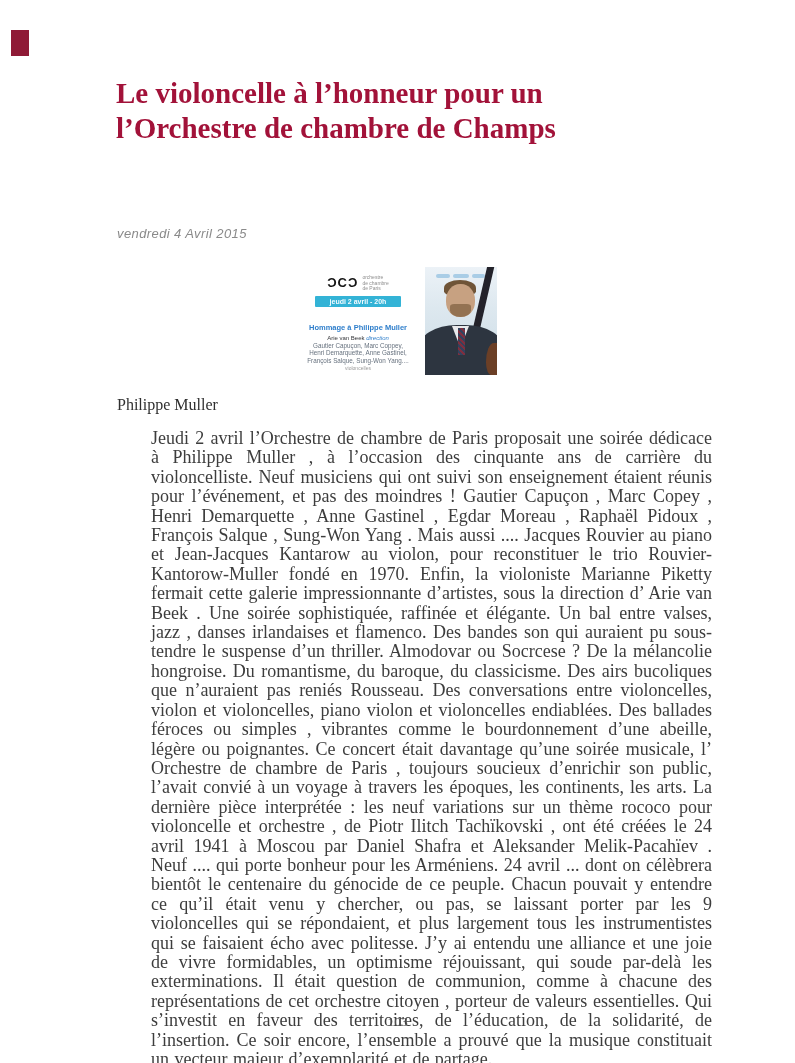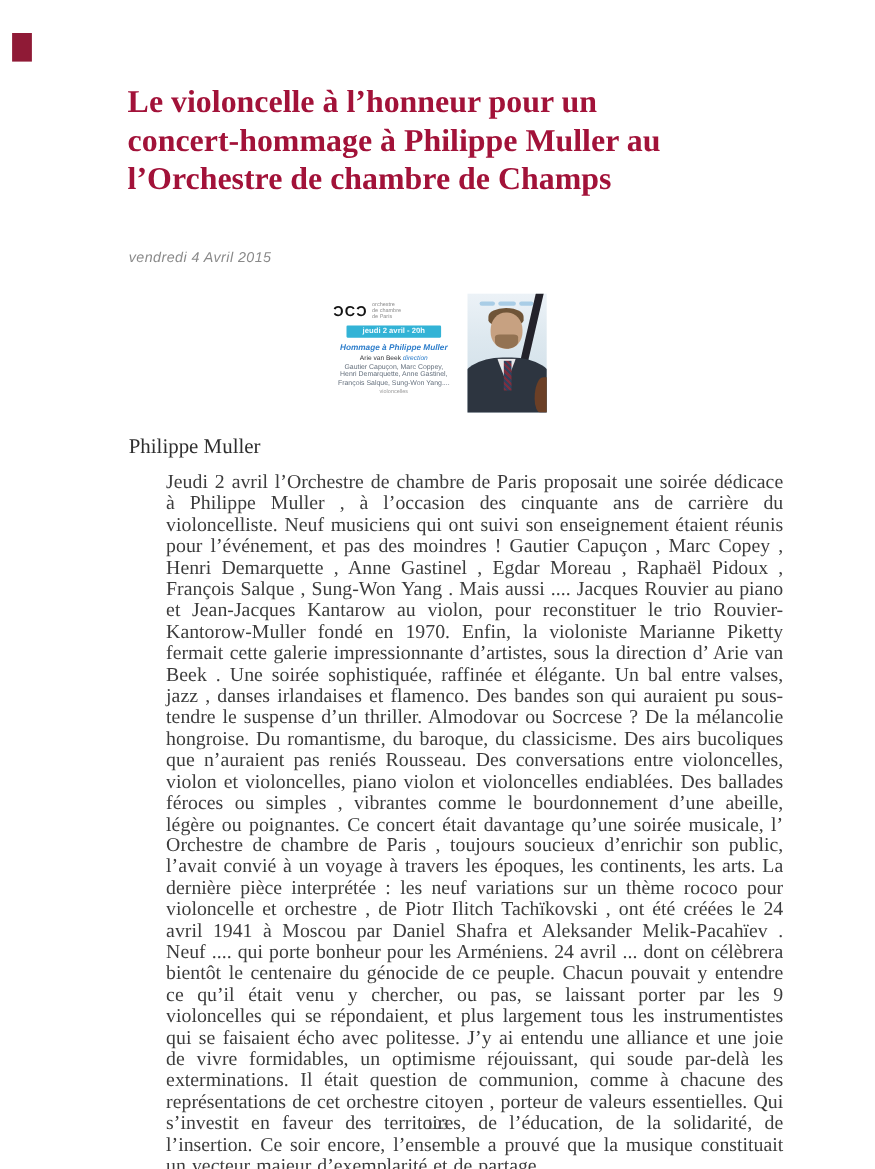--- a/index.html
+++ b/index.html
@@ -22,29 +22,29 @@
     position:absolute; left:117px; top:226px;
     font-family:"Liberation Sans", sans-serif; font-style:italic;
     font-size:13px; color:#8a8a8a; letter-spacing:0.4px;
   }
   
   .poster {
     position:absolute; left:303px; top:272px; width:110px; height:100px;
     background:#ffffff; text-align:center;
     font-family:"Liberation Sans", sans-serif; overflow:hidden;
   }
-  .poster-logo-row { display:flex; align-items:center; gap:4px; margin-top:3px; }
+  .poster-logo-row { display:flex; justify-content:center; align-items:center; gap:4px; margin-top:3px; }
   .logo-glyph { font-size:13px; font-weight:bold; color:#141414; letter-spacing:1px; line-height:14px; }
   .logo-text { text-align:left; }
   .logo-text span { display:block; font-size:5px; line-height:5.5px; color:#8d8d8d; }
   .poster-banner {
     margin:4px auto 0; width:86px; background:#33b3d6; color:#f2fbff;
     font-size:7px; font-weight:bold; line-height:11px; border-radius:1px;
   }
-  .poster-heading { margin-top:4px; color:#2e7ecb; font-weight:bold; font-size:7.5px; line-height:9px;font-style:italic; }
+  .poster-heading { margin-top:16px; color:#2e7ecb; font-weight:bold; font-size:7.5px; line-height:9px; }
   .poster-conductor { margin-top:3px; font-size:6px; color:#35363a; line-height:7px; }
   .poster-conductor .role { color:#2e7ecb; font-style:italic; }
   .poster-names span { display:block; font-size:6.3px; line-height:7.6px; color:#66717e; }
   .poster-instrument { margin-top:1px; font-size:5px; color:#9a9a9a; }
   
   .photo {
     position:absolute; left:425px; top:267px; width:72px; height:108px;
     background:linear-gradient(180deg,#ecf2f7 0%,#dde8ef 38%,#ccdce6 100%);
     overflow:hidden;
   }
@@ -57,42 +57,41 @@
   .beard  { position:absolute; left:25px; top:37px; width:21px; height:13px; background:#8a6a4a; border-radius:20% 20% 50% 50%; opacity:.85; }
   .shoulders { position:absolute; left:-7px; top:58px; width:86px; height:54px; background:#2d3540; border-radius:45% 45% 0 0; }
   .shirt  { position:absolute; left:27px; top:59px; width:17px; height:22px; background:#e9eaec; clip-path:polygon(0 0,100% 0,50% 100%); }
   .tie    { position:absolute; left:33px; top:61px; width:7px; height:27px;
             background:repeating-linear-gradient(45deg,#7d2f3f 0 2px,#33425e 2px 4px); }
   .cello-neck { position:absolute; left:55px; top:-8px; width:7px; height:78px; background:#23222a; transform:rotate(13deg); }
   .cello-body { position:absolute; left:61px; top:76px; width:13px; height:32px; background:#6b3f26; border-radius:60% 0 0 40%; }
   
   .caption {
     position:absolute; left:117px; top:396px;
-    font-size:19px; color:#2f2f2f;
+    font-size:16px; color:#2f2f2f;
   }
   .body-text {
     position:absolute; left:117px; top:429px; width:561px;
     font-size:18px; line-height:19.4px; color:#3d3d3d;
     text-align:justify; word-spacing:1px;margin-left:34px;
   }
   .footer {
     position:absolute; left:117px; top:1014px; width:561px;
     text-align:center; font-size:13.5px; color:#4f4f4f;
   }
 </style>
 </head>
 <body>
 
 <div class="page">
 
   <div class="corner-mark"></div>
 
   <h1 class="title">
     <span>Le violoncelle à l’honneur pour un</span>
-    <span>concert-hommage à Philippe Muller au</span>
     <span>l’Orchestre de chambre de Champs</span>
   </h1>
 
   <div class="date">vendredi 4 Avril 2015</div>
 
   <div class="poster">
     <div class="poster-logo-row">
       <span class="logo-glyph">ƆCƆ</span>
       <span class="logo-text">
         <span>orchestre</span>

